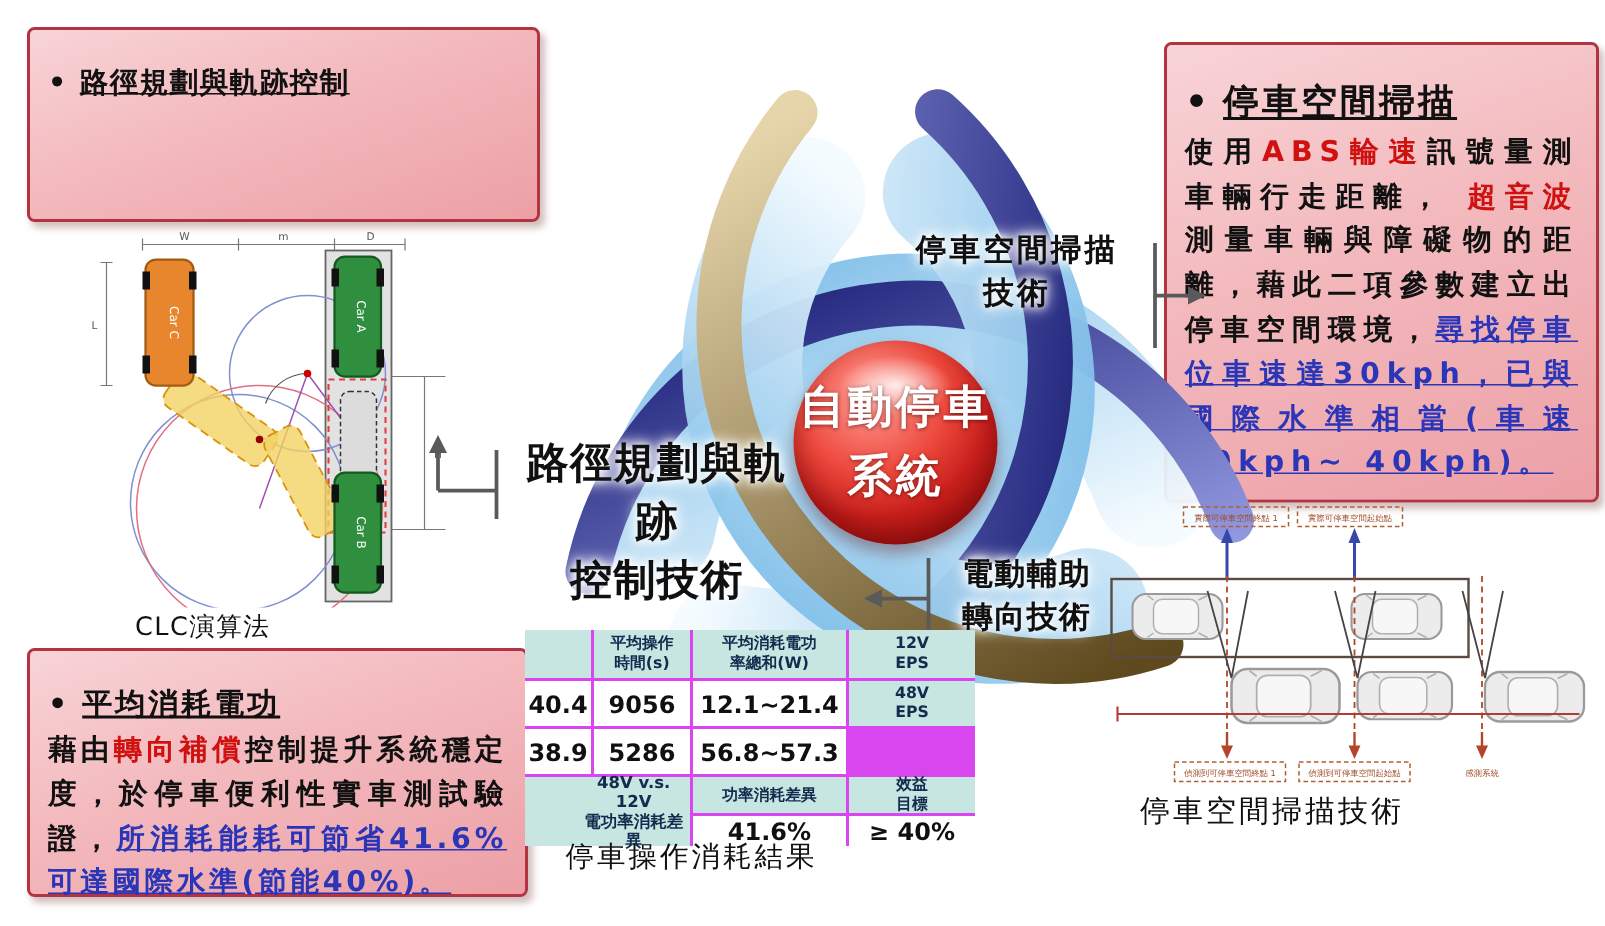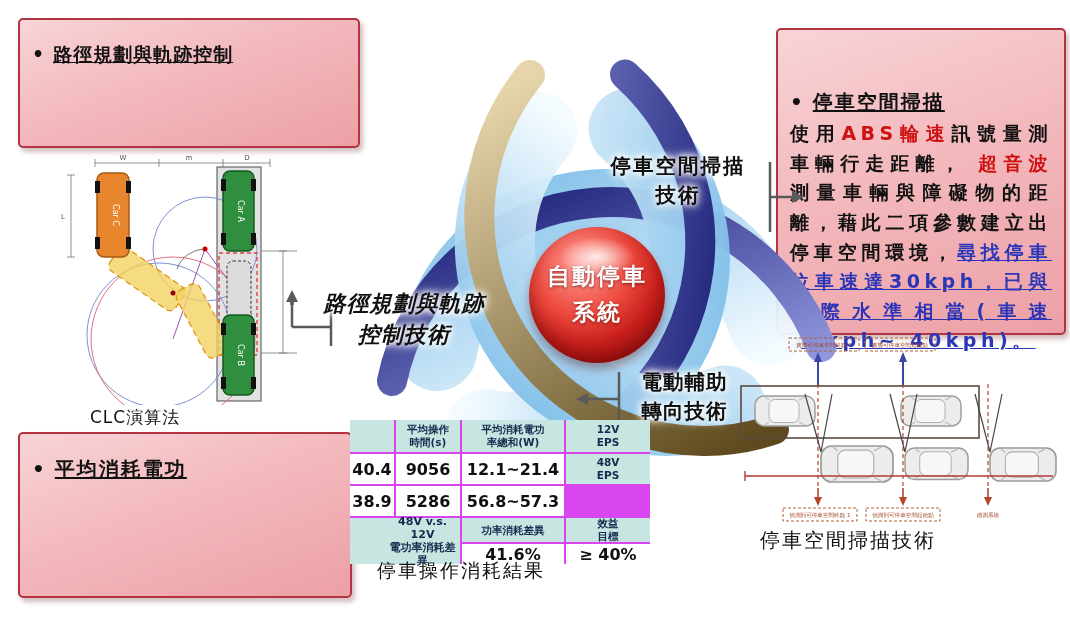--- a/index.html
+++ b/index.html
@@ -17,42 +17,42 @@
   .pbox-title .t{text-decoration:underline;}
   .bullet{margin-right:8px;font-weight:bold;}
   .pbox-body{text-align:justify;color:#111;}
   .red{color:#cf1110;font-weight:bold;}
   .blue{color:#2a35b8;font-weight:bold;text-decoration:underline;}
   .blk{font-weight:bold;}
   #box-path{left:18px;top:18px;width:342px;height:130px;font-size:16px;}
   #box-path .pbox-title{font-size:19px;letter-spacing:1px;margin-bottom:2px;}
   #box-path .pbox-body{font-size:16.5px;line-height:1.52;letter-spacing:.5px;}
   #box-scan{left:776px;top:28px;width:290px;height:307px;font-size:19px;}
-  #box-scan .pbox-title{font-size:20px;letter-spacing:2px;margin-bottom:3px;margin-top:37px;}
+  #box-scan .pbox-title{font-size:24px;letter-spacing:2px;margin-bottom:3px;}
   #box-scan .pbox-body{font-size:19px;line-height:1.56;letter-spacing:4.5px;}
   #box-eps{left:18px;top:432px;width:334px;height:166px;}
   #box-eps .pbox-title{font-size:20px;letter-spacing:2px;margin-bottom:3px;}
   #box-eps .pbox-body{font-size:19px;line-height:1.55;letter-spacing:2.5px;}
   
   #sphere{
     left:529px;top:227px;width:136px;height:136px;border-radius:50%;
     background:radial-gradient(circle at 38% 28%, #ff9d96 0%, #ee4a3e 38%, #c81f1c 62%, #8c0b0e 95%);
     box-shadow:0 6px 10px rgba(80,0,0,.35), inset 0 -8px 16px rgba(90,0,0,.45);
     display:flex;align-items:center;justify-content:center;text-align:center;z-index:5;
   }
   #sphere:before{content:"";position:absolute;left:22%;top:7%;width:56%;height:30%;
     border-radius:50%;background:radial-gradient(ellipse at center, rgba(255,255,255,.85), rgba(255,255,255,0) 70%);}
-  #sphere .lbl{color:#fff;font-size:23px;font-weight:bold;line-height:1.55;white-space:pre-line;
+  #sphere .lbl{color:#fff;font-size:30px;font-weight:bold;line-height:1.55;white-space:pre-line;
     letter-spacing:2px;text-shadow:0 1px 3px rgba(60,0,0,.6);position:relative;}
   
   .cycle-label{position:absolute;color:#101010;font-weight:bold;text-align:center;
     white-space:pre-line;line-height:1.4;z-index:4;
     text-shadow:0 0 5px #fff,0 0 9px #fff,0 0 12px #fff;}
   #lbl-scan{left:588px;top:152px;width:180px;font-size:20.5px;letter-spacing:2px;}
-  #lbl-path{left:314px;top:289px;width:180px;font-size:22px;letter-spacing:1px;font-style:italic;}
+  #lbl-path{left:348px;top:289px;width:180px;font-size:28px;letter-spacing:1px;}
   #lbl-eps{left:622px;top:368px;width:125px;font-size:20.5px;letter-spacing:1px;}
   
   .caption{position:absolute;color:#111;z-index:4;}
   #cap-clc{left:90px;top:406px;width:180px;font-size:17px;letter-spacing:1px;}
   #cap-table{left:377px;top:558px;width:280px;font-size:19px;letter-spacing:2px;}
   #cap-scan{left:760px;top:527px;width:280px;font-size:20px;letter-spacing:2px;font-weight:500;}
   
   #tbl{left:350px;top:420px;width:300px;display:grid;z-index:4;
     grid-template-columns:44px 64px 102px 84px;
     grid-template-rows:32px 30px 30px 24px 20px;gap:2px;background:#d946ef;}
@@ -140,20 +140,21 @@
     <div class="pbox-title"><span class="bullet">•</span><span class="t">路徑規劃與軌跡控制</span></div>
   </div>
 
   <div id="box-scan" class="pbox">
     <div class="pbox-title"><span class="bullet">•</span><span class="t">停車空間掃描</span></div>
     <div class="pbox-body"><span class="blk">使用</span><span class="red">ABS輪速</span><span class="blk">訊號量測車輛行走距離， </span><span class="red">超音波</span><span class="blk">測量車輛與障礙物的距離，藉此二項參數建立出停車空間環境，</span><span class="blue">尋找停車位車速達30kph，已與國際水準相當(車速30kph~ 40kph)。</span></div>
   </div>
 
   <div id="box-eps" class="pbox">
     <div class="pbox-title"><span class="bullet">•</span><span class="t">平均消耗電功</span></div>
+    <div class="pbox-body"><span class="blk">藉由</span><span class="red">轉向補償</span><span class="blk">控制提升系統穩定度，於停車便利性實車測試驗證，</span><span class="blue">所消耗能耗可節省41.6%可達國際水準(節能40%)。</span></div>
   </div>
 
   <svg id="clc-svg" class="abs" width="248" height="252">
 
     <g stroke="#777" stroke-width="0.8" fill="none">
       <path d="M 40 10 H 215 M 40 6 V 14 M 104 6 V 14 M 168 6 V 14 M 215 6 V 14"></path>
       <path d="M 16 22 V 104 M 12 22 H 20 M 12 104 H 20"></path>
       <path d="M 228 98 V 200 M 224 98 H 232 M 224 200 H 232"></path>
       <path d="M 205 98 H 242 M 205 200 H 242"></path>
     </g>

